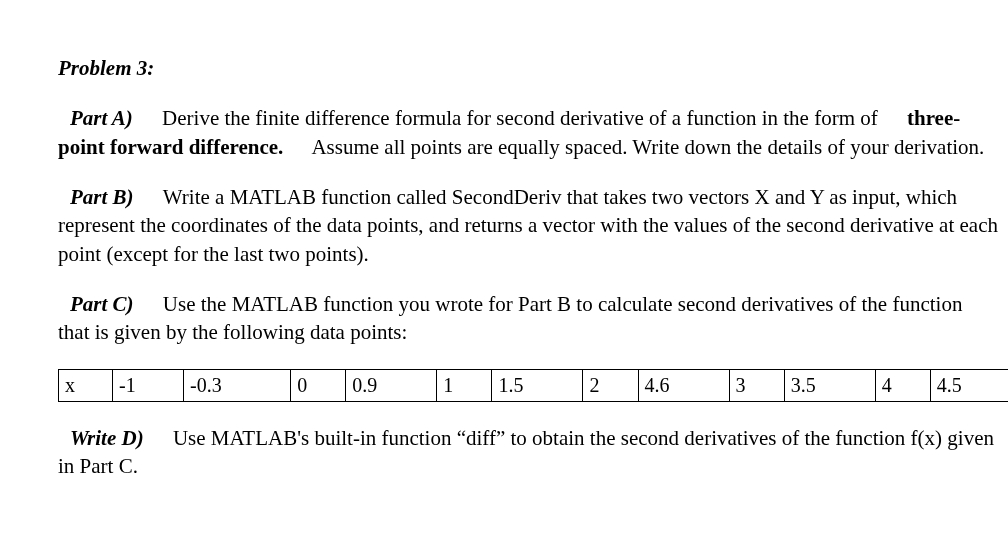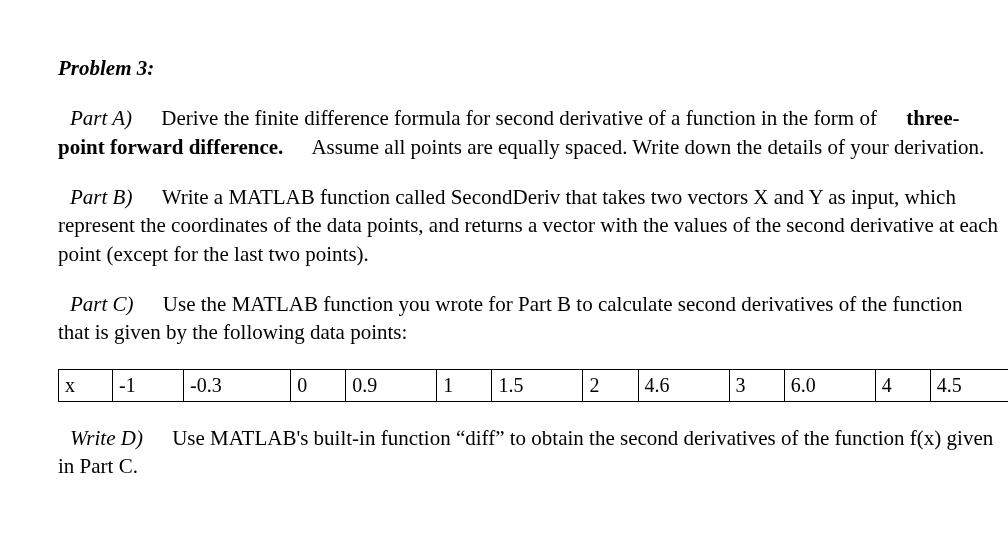--- a/index.html
+++ b/index.html
@@ -19,21 +19,21 @@
     }
     .problem-title {
       font-weight: bold;
       font-style: italic;
       margin-bottom: 22px;
     }
     .part {
       margin-bottom: 22px;
     }
     .part-label {
-      font-weight: normal;
+      font-weight: bold;
       font-style: italic;
     }
     .bold {
       font-weight: bold;
     }
     table {
       border-collapse: collapse;
       width: 100%;
       font-size: 20px;
       margin-top: 6px;
@@ -72,21 +72,21 @@
     <td class="row-header">x</td>
     <td>-1</td>
     <td>-0.3</td>
     <td>0</td>
     <td>0.9</td>
     <td>1</td>
     <td>1.5</td>
     <td>2</td>
     <td>4.6</td>
     <td>3</td>
-    <td>6.0</td>
+    <td>3.5</td>
     <td>4</td>
     <td>4.5</td>
   </tr>
 </tbody>
   </table>
 
 <div class="part">
   <span class="part-label">Write D) </span><span>Use MATLAB's built-in function “diff” to obtain the second derivatives of the function f(x) given in Part C.</span>
 </div>
 

